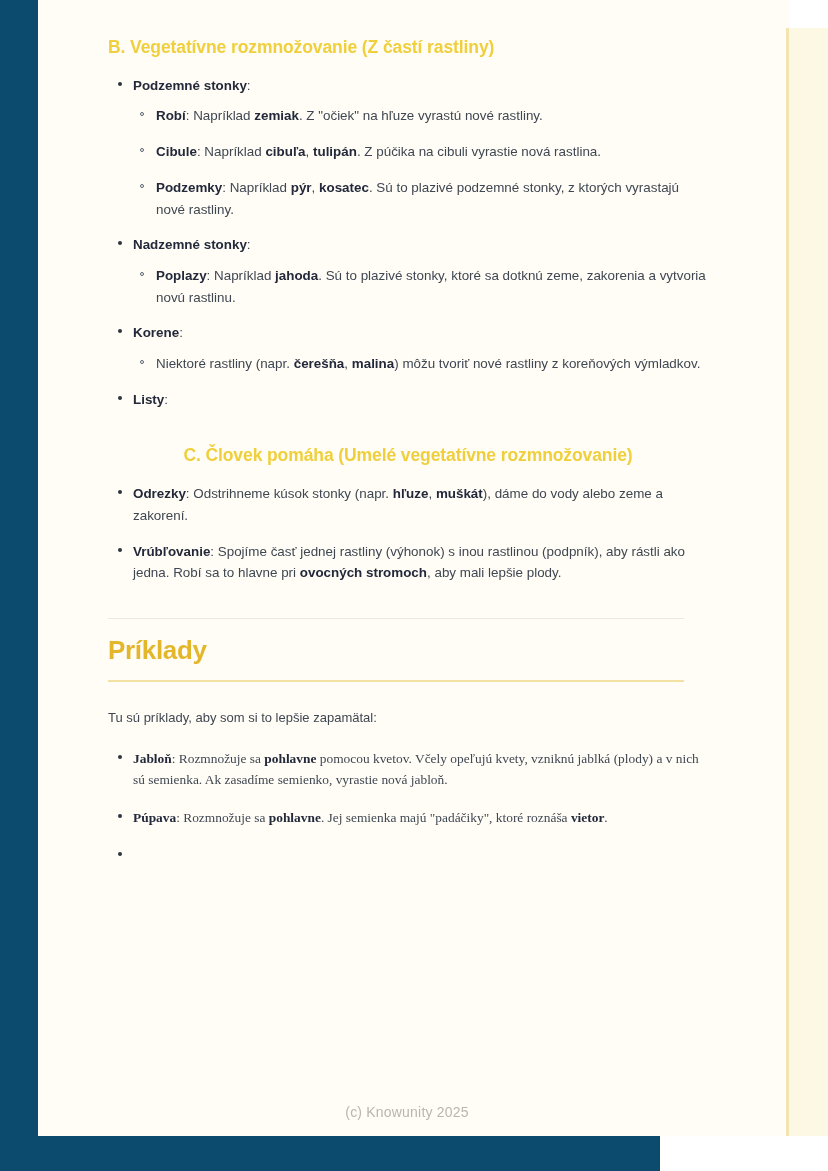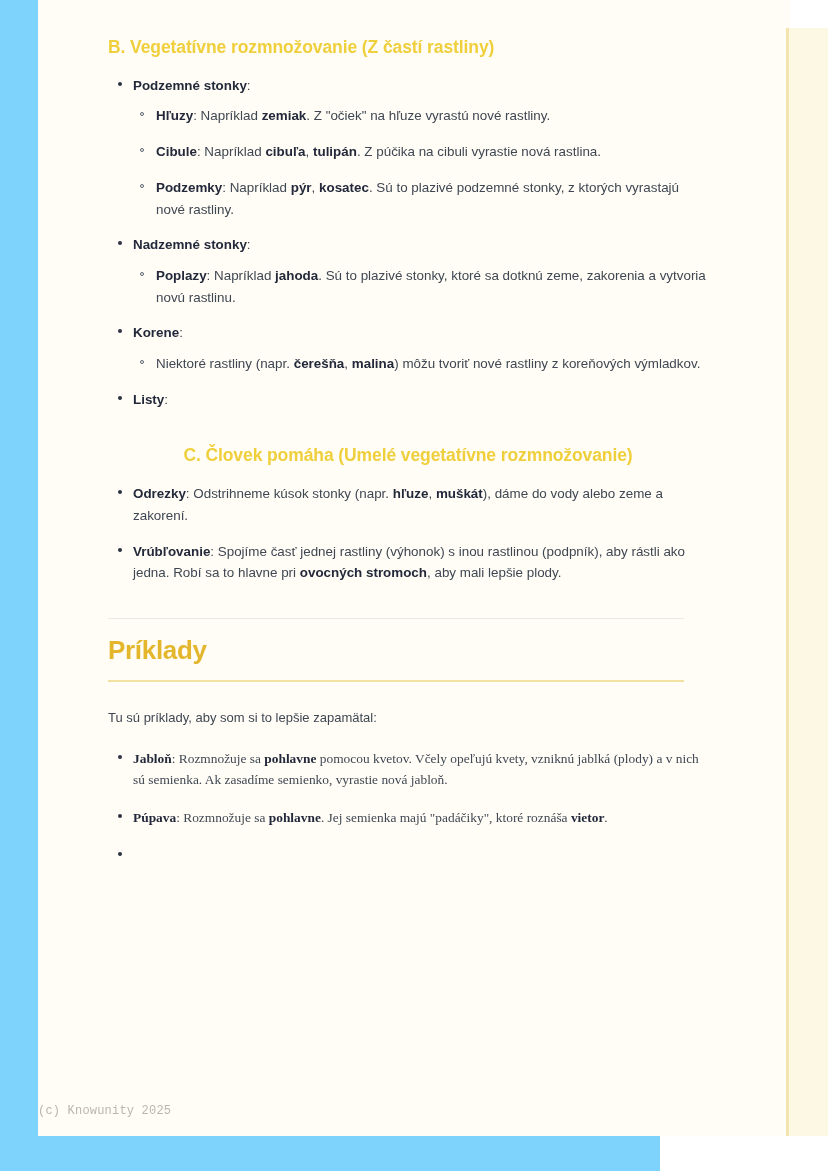--- a/index.html
+++ b/index.html
@@ -12,21 +12,21 @@
     height: 1171px;
     font-family: "Liberation Sans", sans-serif;
     overflow: hidden;
   }
 
   
   #page {
     position: relative;
     width: 660px;
     height: 1171px;
-    background: #7dd3fc;
+    background: #0c4a6e;
   }
 
   
   #doc-card {
     position: absolute;
     left: 38px;
     top: 0;
     width: 752px;
     height: 1136px;
     background: #fffdf6;
@@ -169,46 +169,45 @@
   
   #examples-list { margin-top: 20px; font-family: Liberation Serif, serif; }
   #examples-list > li { margin-bottom: 16px; }
 
   
   #footer {
     position: absolute;
     left: 0;
     top: 1104px;
     width: 752px;
-    text-align: left;
+    text-align: center;
     padding-right: 14px;
     box-sizing: border-box;
-    font-size: 12px;
+    font-size: 14px;
     color: #b9b6ae;
     letter-spacing: 0.2px;
-    font-family: Liberation Mono, monospace;
   }
 </style>
 </head>
 <body>
 
 <div id="page">
 
   <div id="doc-card">
 
     <div id="right-rule"></div>
     <div id="right-panel"></div>
 
     <div id="content">
 
       <h2 class="h-section">B. Vegetatívne rozmnožovanie (Z častí rastliny)</h2>
 
       <ul class="lvl1" id="section-b-list">
           <li class="has-sub"><span class="marker"></span><span class="li-text"><b>Podzemné stonky</b><span>:</span></span><ul class="lvl2">
-              <li><span class="marker"></span><span class="li-text"><b>Hľuzy</b><span>: Napríklad </span><b>zemiak</b><span>. Z "očiek" na hľuze vyrastú nové rastliny.</span></span></li>
+              <li><span class="marker"></span><span class="li-text"><b>Robí</b><span>: Napríklad </span><b>zemiak</b><span>. Z "očiek" na hľuze vyrastú nové rastliny.</span></span></li>
               <li><span class="marker"></span><span class="li-text"><b>Cibule</b><span>: Napríklad </span><b>cibuľa</b><span>, </span><b>tulipán</b><span>. Z púčika na cibuli vyrastie nová rastlina.</span></span></li>
               <li><span class="marker"></span><span class="li-text"><b>Podzemky</b><span>: Napríklad </span><b>pýr</b><span>, </span><b>kosatec</b><span>. Sú to plazivé podzemné stonky, z ktorých vyrastajú nové rastliny.</span></span></li>
             </ul></li>
           <li class="has-sub"><span class="marker"></span><span class="li-text"><b>Nadzemné stonky</b><span>:</span></span><ul class="lvl2">
               <li><span class="marker"></span><span class="li-text"><b>Poplazy</b><span>: Napríklad </span><b>jahoda</b><span>. Sú to plazivé stonky, ktoré sa dotknú zeme, zakorenia a vytvoria novú rastlinu.</span></span></li>
             </ul></li>
           <li class="has-sub"><span class="marker"></span><span class="li-text"><b>Korene</b><span>:</span></span><ul class="lvl2">
               <li><span class="marker"></span><span class="li-text"><span>Niektoré rastliny (napr. </span><b>čerešňa</b><span>, </span><b>malina</b><span>) môžu tvoriť nové rastliny z koreňových výmladkov.</span></span></li>
             </ul></li>
           <li class="has-sub"><span class="marker"></span><span class="li-text"><b>Listy</b><span>:</span></span></li>

